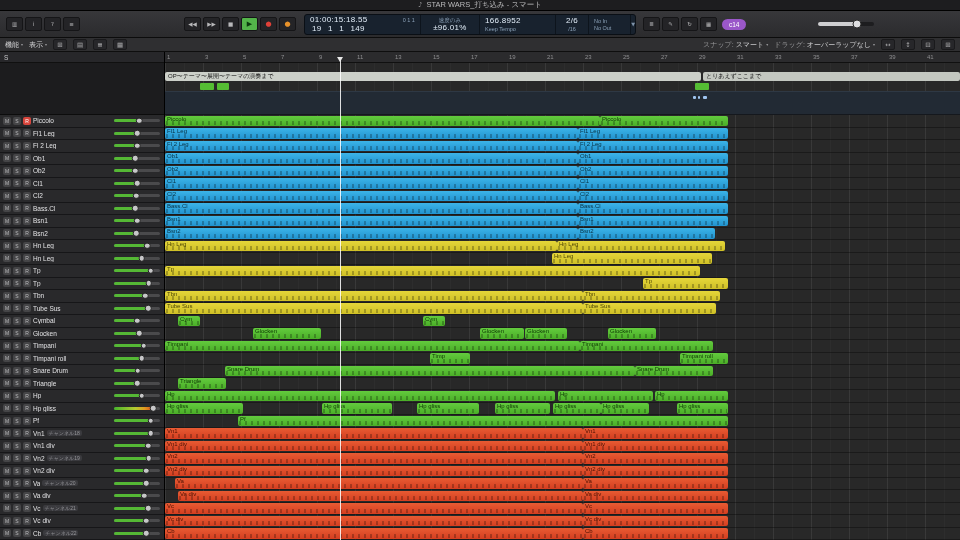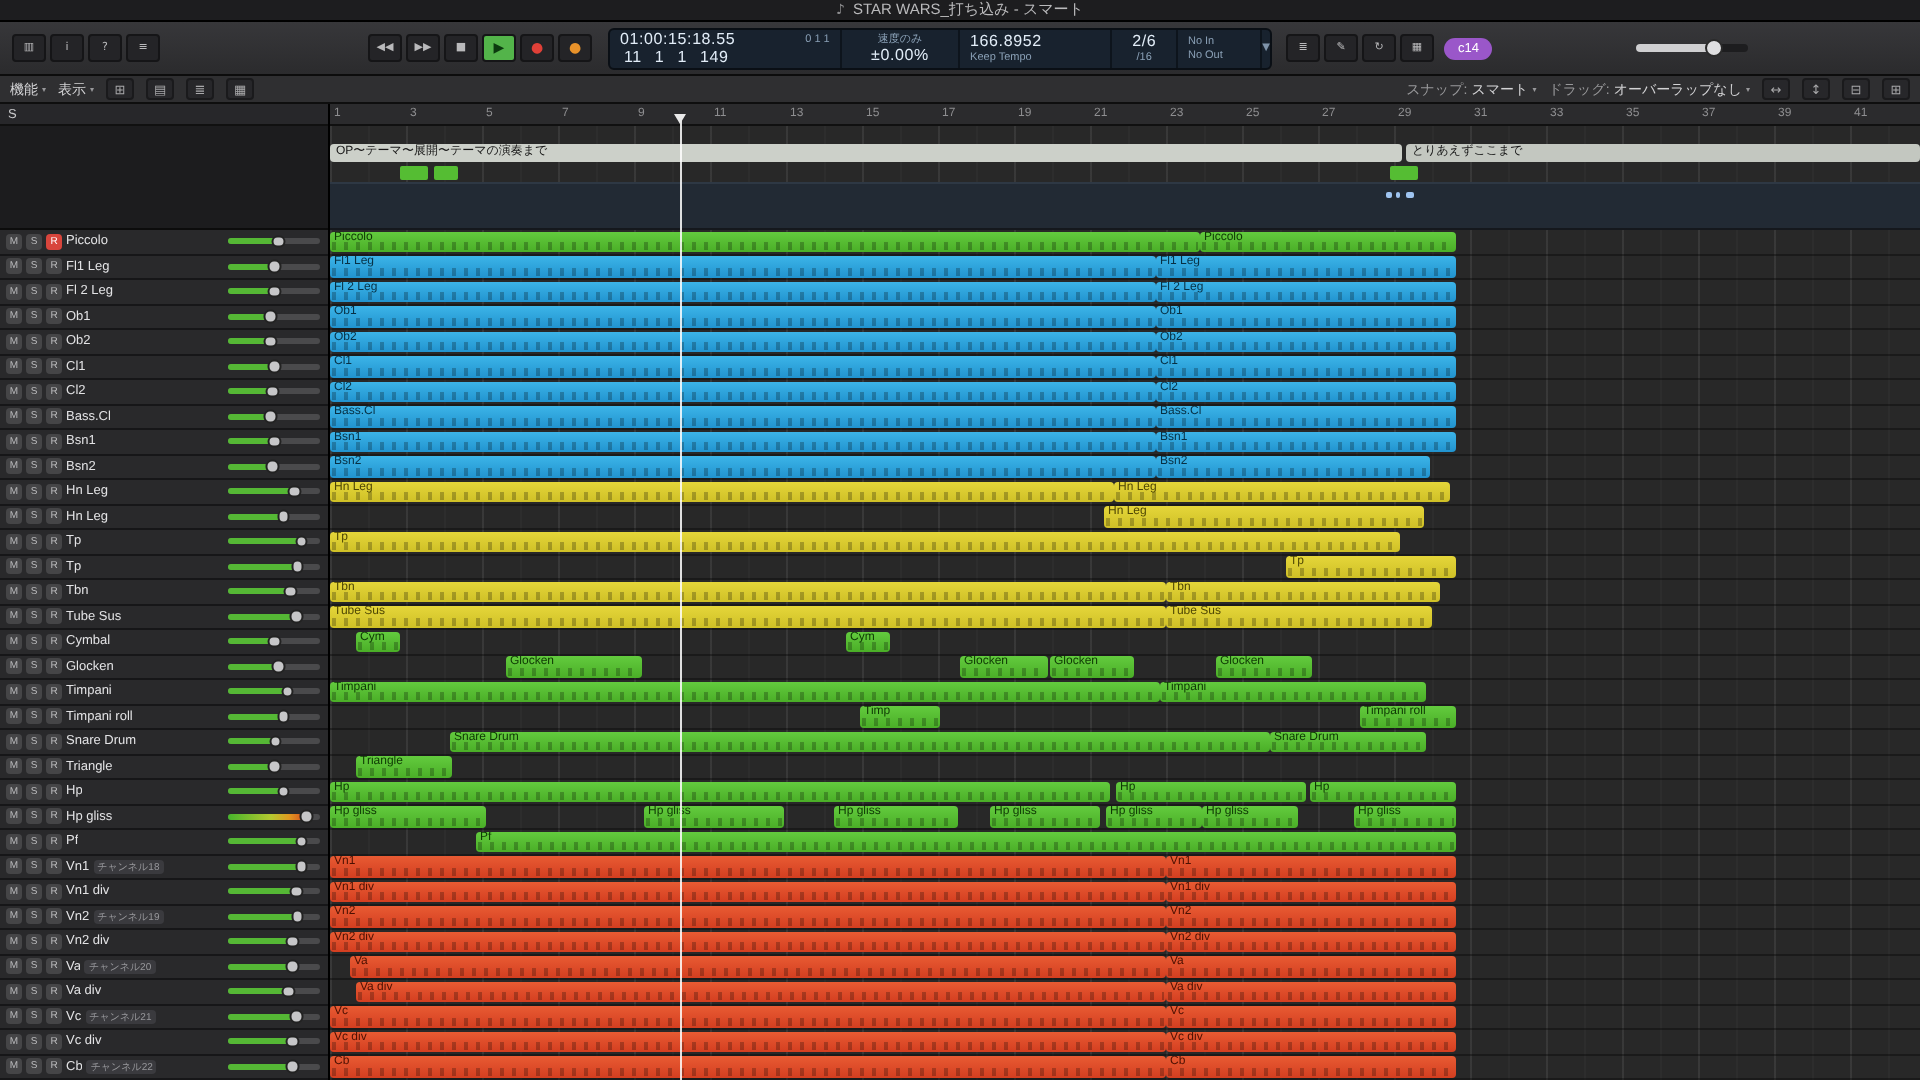--- a/index.html
+++ b/index.html
@@ -133,25 +133,25 @@
     <div class="tbtn icon">▶▶</div>
     <div class="tbtn icon">■</div>
     <div class="tbtn play icon">▶</div>
     <div class="tbtn recb icon">●</div>
     <div class="tbtn capb icon">●</div>
   </div>
   <div class="lcd">
     <div class="lcd-cell time">
       <div class="lcd-big">01:00:15:18.55</div>
       <div class="lcd-small lcd-sec">0 1 1</div>
-      <div class="lcd-big lcd-pos">11 1 1 149</div>
+      <div class="lcd-big lcd-pos">19 1 1 149</div>
     </div>
     <div class="lcd-cell vari">
       <div class="lcd-small">速度のみ</div>
-      <div class="lcd-big">±0.00%</div>
+      <div class="lcd-big">±96.01%</div>
     </div>
     <div class="lcd-cell tempo">
       <div class="lcd-big">166.8952</div>
       <div class="lcd-small">Keep Tempo</div>
     </div>
     <div class="lcd-cell sig">
       <div class="lcd-big">2/6</div>
       <div class="lcd-small">/16</div>
     </div>
     <div class="lcd-cell io">

